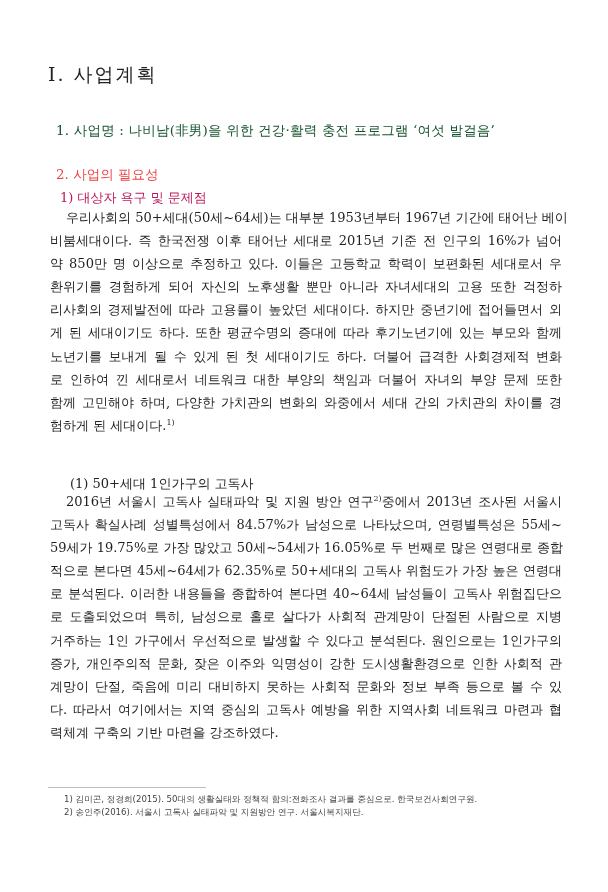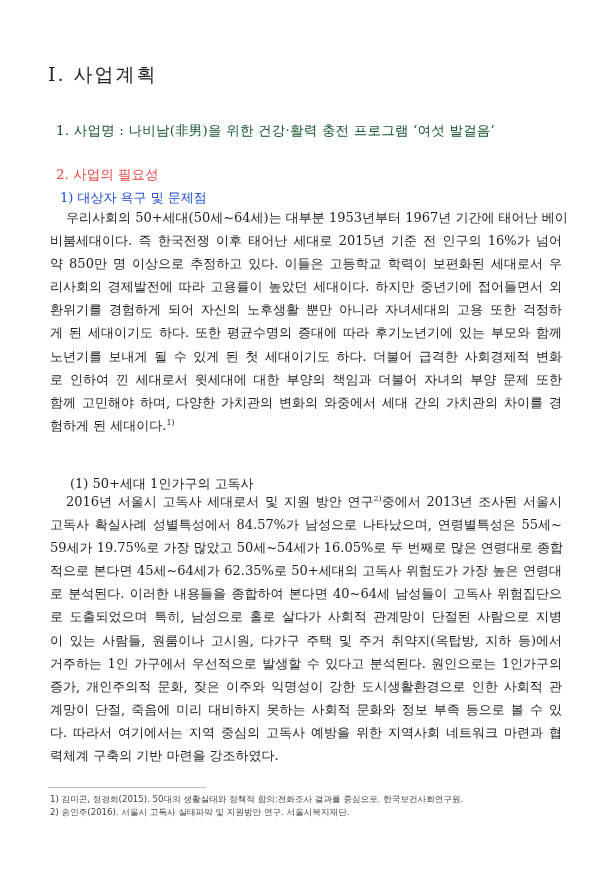--- a/index.html
+++ b/index.html
@@ -47,21 +47,21 @@
       font-size: 13.5px;
       white-space: nowrap;
       color: #ef4444;
     }
     .h3 {
       position: absolute;
       left: 56px;
       top: 189px;
       font-size: 13px;
       white-space: nowrap;
-      color: #1d4ed8;
+      color: #be185d;
     }
     .para {
       position: absolute;
       left: 46px;
       width: 512px;
       font-size: 13px;
       color: #1f1f1f;
     }
     .para .line {
       display: block;
@@ -106,58 +106,58 @@
       top: 793px;
       font-size: 8.6px;
       color: #444;
       font-family: "DejaVu Sans", "Liberation Sans", sans-serif;
     }
     .footnotes .fn {
       display: block;
       height: 13px;
       line-height: 13px;
       white-space: nowrap;
+      margin-left: 14px;
     }
   </style>
 </head>
 <body>
 
 <div class="page">
 
   <div class="chapter-title">Ⅰ. 사업계획</div>
 
   <div class="section-title">1. 사업명 : 나비남(非男)을 위한 건강·활력 충전 프로그램 ‘여섯 발걸음’</div>
 
   <div class="h2">2. 사업의 필요성</div>
 
   <div class="h3">1) 대상자 욕구 및 문제점</div>
 
   <div class="para para1">
     <span class="line indent">우리사회의 50+세대(50세~64세)는 대부분 1953년부터 1967년 기간에 태어난 베이</span>
     <span class="line">비붐세대이다. 즉 한국전쟁 이후 태어난 세대로 2015년 기준 전 인구의 16%가 넘어</span>
     <span class="line">약 850만 명 이상으로 추정하고 있다. 이들은 고등학교 학력이 보편화된 세대로서 우</span>
+    <span class="line">환위기를 경험하게 되어 자신의 노후생활 뿐만 아니라 자녀세대의 고용 또한 걱정하</span>
     <span class="line">리사회의 경제발전에 따라 고용률이 높았던 세대이다. 하지만 중년기에 접어들면서 외</span>
-    <span class="line">환위기를 경험하게 되어 자신의 노후생활 뿐만 아니라 자녀세대의 고용 또한 걱정하</span>
     <span class="line">게 된 세대이기도 하다. 또한 평균수명의 증대에 따라 후기노년기에 있는 부모와 함께</span>
     <span class="line">노년기를 보내게 될 수 있게 된 첫 세대이기도 하다. 더불어 급격한 사회경제적 변화</span>
-    <span class="line">로 인하여 낀 세대로서 윗세대에 대한 부양의 책임과 더불어 자녀의 부양 문제 또한</span>
+    <span class="line">로 인하여 낀 세대로서 네트워크 대한 부양의 책임과 더불어 자녀의 부양 문제 또한</span>
     <span class="line">함께 고민해야 하며, 다양한 가치관의 변화의 와중에서 세대 간의 가치관의 차이를 경</span>
     <span class="line last"><span>험하게 된 세대이다.</span><span class="fn-ref">1)</span></span>
   </div>
 
   <div class="sub-title">(1) 50+세대 1인가구의 고독사</div>
 
   <div class="para para2">
-    <span class="line indent"><span>2016년 서울시 고독사 세대로서 및 지원 방안 연구</span><span class="fn-ref">2)</span><span>중에서 2013년 조사된 서울시</span></span>
+    <span class="line indent"><span>2016년 서울시 고독사 실태파악 및 지원 방안 연구</span><span class="fn-ref">2)</span><span>중에서 2013년 조사된 서울시</span></span>
     <span class="line">고독사 확실사례 성별특성에서 84.57%가 남성으로 나타났으며, 연령별특성은 55세~</span>
     <span class="line">59세가 19.75%로 가장 많았고 50세~54세가 16.05%로 두 번째로 많은 연령대로 종합</span>
     <span class="line">적으로 본다면 45세~64세가 62.35%로 50+세대의 고독사 위험도가 가장 높은 연령대</span>
     <span class="line">로 분석된다. 이러한 내용들을 종합하여 본다면 40~64세 남성들이 고독사 위험집단으</span>
     <span class="line">로 도출되었으며 특히, 남성으로 홀로 살다가 사회적 관계망이 단절된 사람으로 지병</span>
-    <span class="line">이 있는 사람들, 원룸이나 고시원, 다가구 주택 및 주거 취약지(옥탑방, 지하 등)에서</span>
     <span class="line">거주하는 1인 가구에서 우선적으로 발생할 수 있다고 분석된다. 원인으로는 1인가구의</span>
     <span class="line">증가, 개인주의적 문화, 잦은 이주와 익명성이 강한 도시생활환경으로 인한 사회적 관</span>
     <span class="line">계망이 단절, 죽음에 미리 대비하지 못하는 사회적 문화와 정보 부족 등으로 볼 수 있</span>
     <span class="line">다. 따라서 여기에서는 지역 중심의 고독사 예방을 위한 지역사회 네트워크 마련과 협</span>
     <span class="line last">력체계 구축의 기반 마련을 강조하였다.</span>
   </div>
 
   <div class="fn-rule"></div>
 
   <div class="footnotes">

